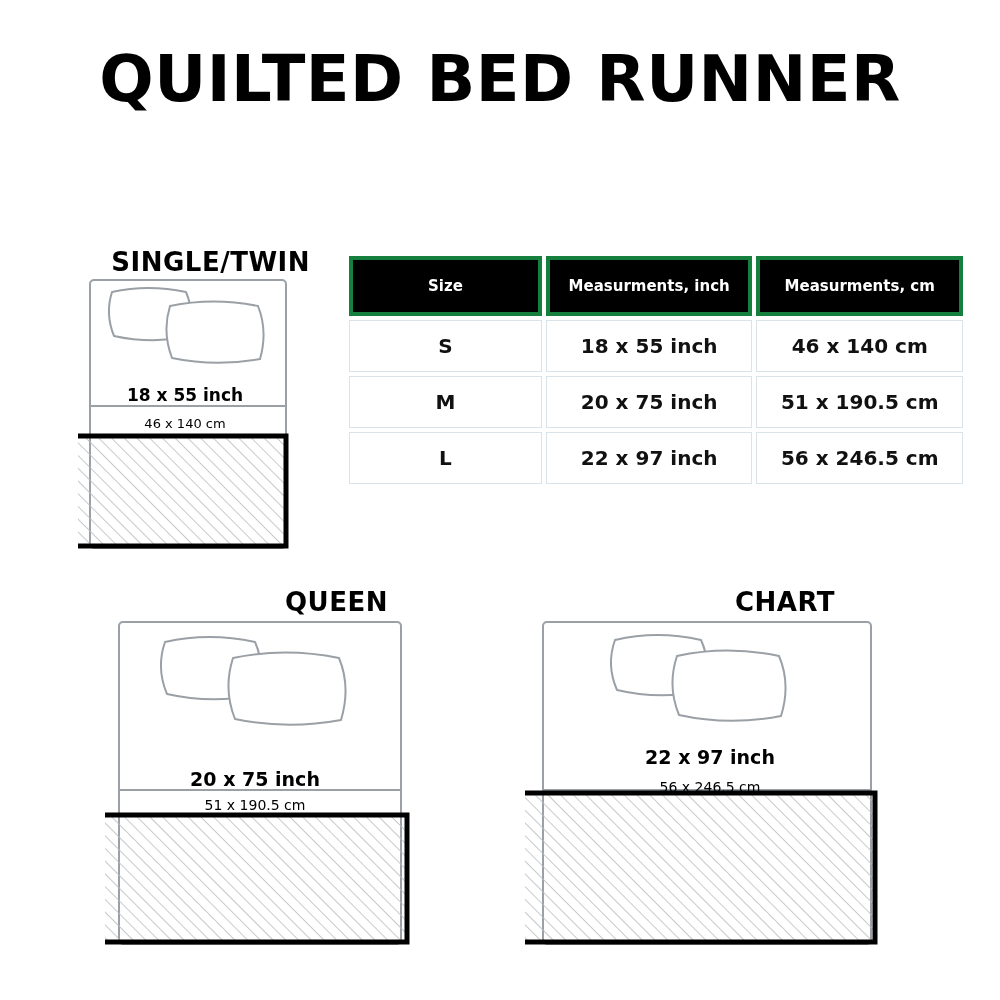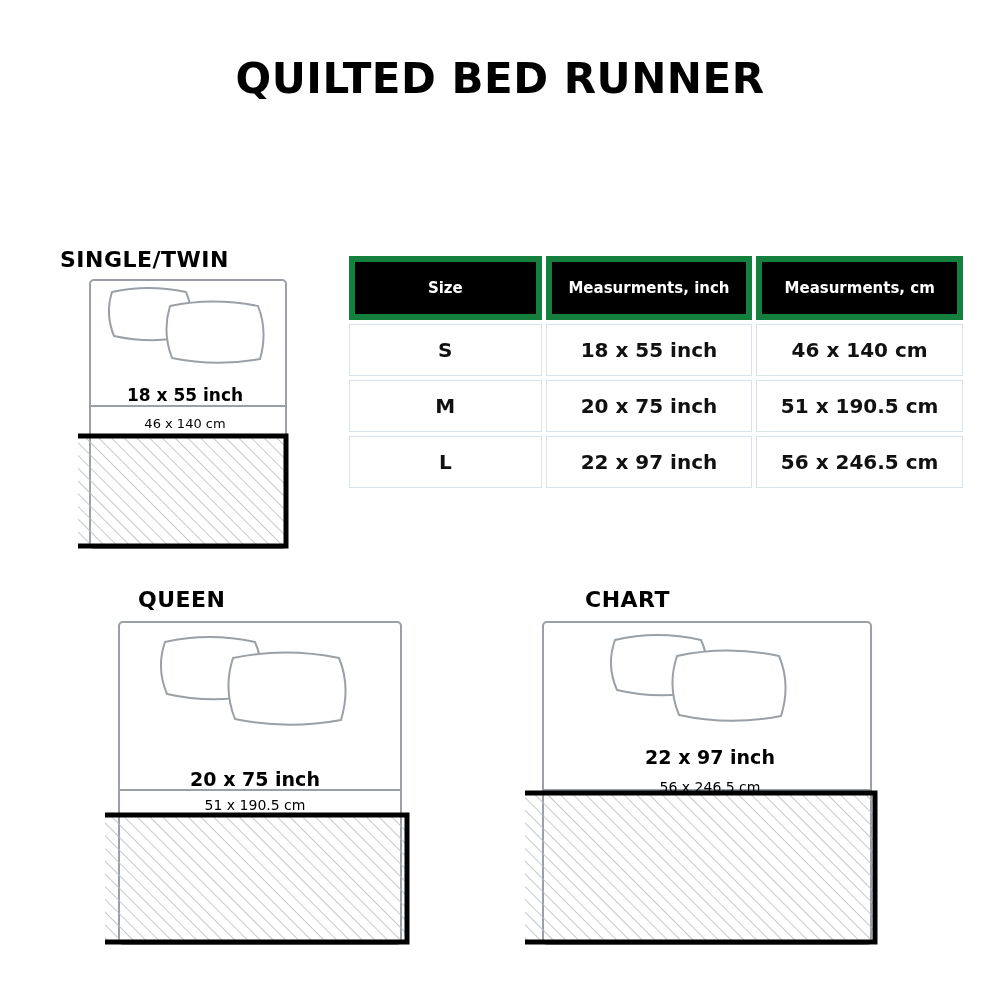--- a/index.html
+++ b/index.html
@@ -20,34 +20,34 @@
   .title-block {
     position: absolute;
     top: 44px;
     left: 0;
     width: 1000px;
     text-align: center;
   }
   .title-line {
     font-family: "DejaVu Sans", sans-serif;
     font-weight: bold;
-    font-size: 42px;
+    font-size: 64px;
     line-height: 70px;
     letter-spacing: 0.5px;
     color: #000000;
   }
 
   
   .section-heading {
     position: absolute;
     font-weight: bold;
-    font-size: 22px;
+    font-size: 26px;
     letter-spacing: 0.5px;
     color: #000000;
-    text-align: left;
+    text-align: right;
     white-space: nowrap;
   }
   #heading-single { top: 247px; left: 60px; width: 250px; }
   #heading-queen  { top: 587px; left: 138px; width: 250px; }
   #heading-king   { top: 587px; left: 585px; width: 250px; }
 
   
   .size-table {
     position: absolute;
     top: 252px;
@@ -56,21 +56,21 @@
     border-collapse: separate;
     border-spacing: 4px;
   }
   .size-table th {
     background: #000000;
     color: #ffffff;
     font-size: 15px;
     font-weight: bold;
     padding: 17px 4px;
     text-align: center;
-    border: 6px solid #15803d;
+    border: 4px solid #15803d;
   }
   .size-table td {
     background: #ffffff;
     color: #111111;
     font-size: 20px;
     font-weight: bold;
     padding: 13px 4px;
     text-align: center;
     border: 1px solid #d8e4ea;
   }

